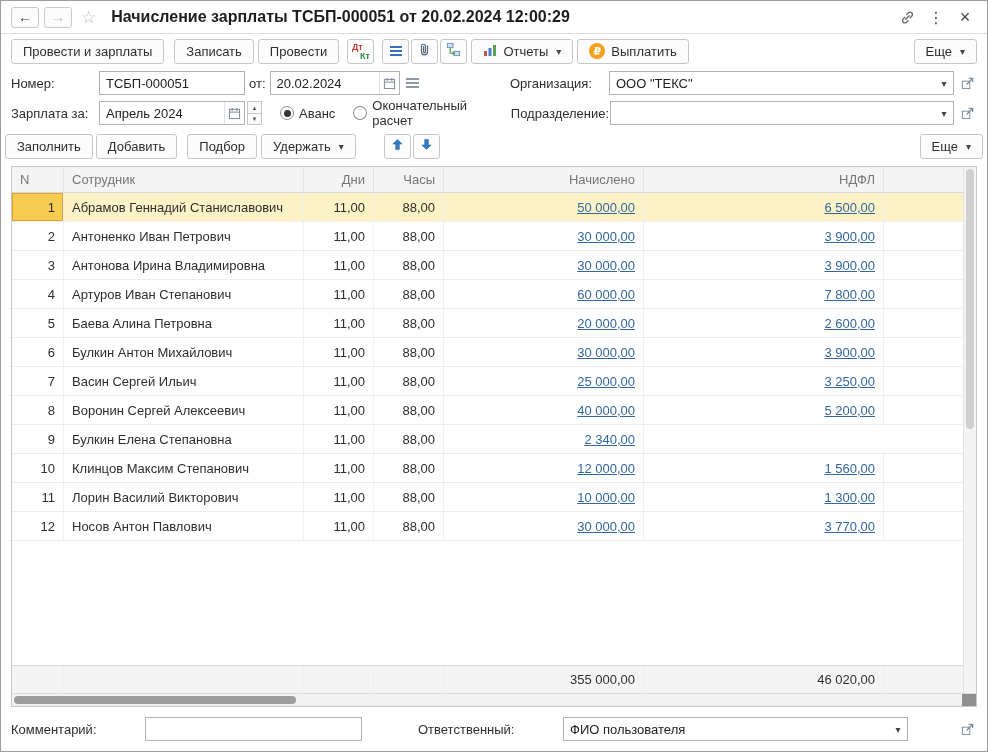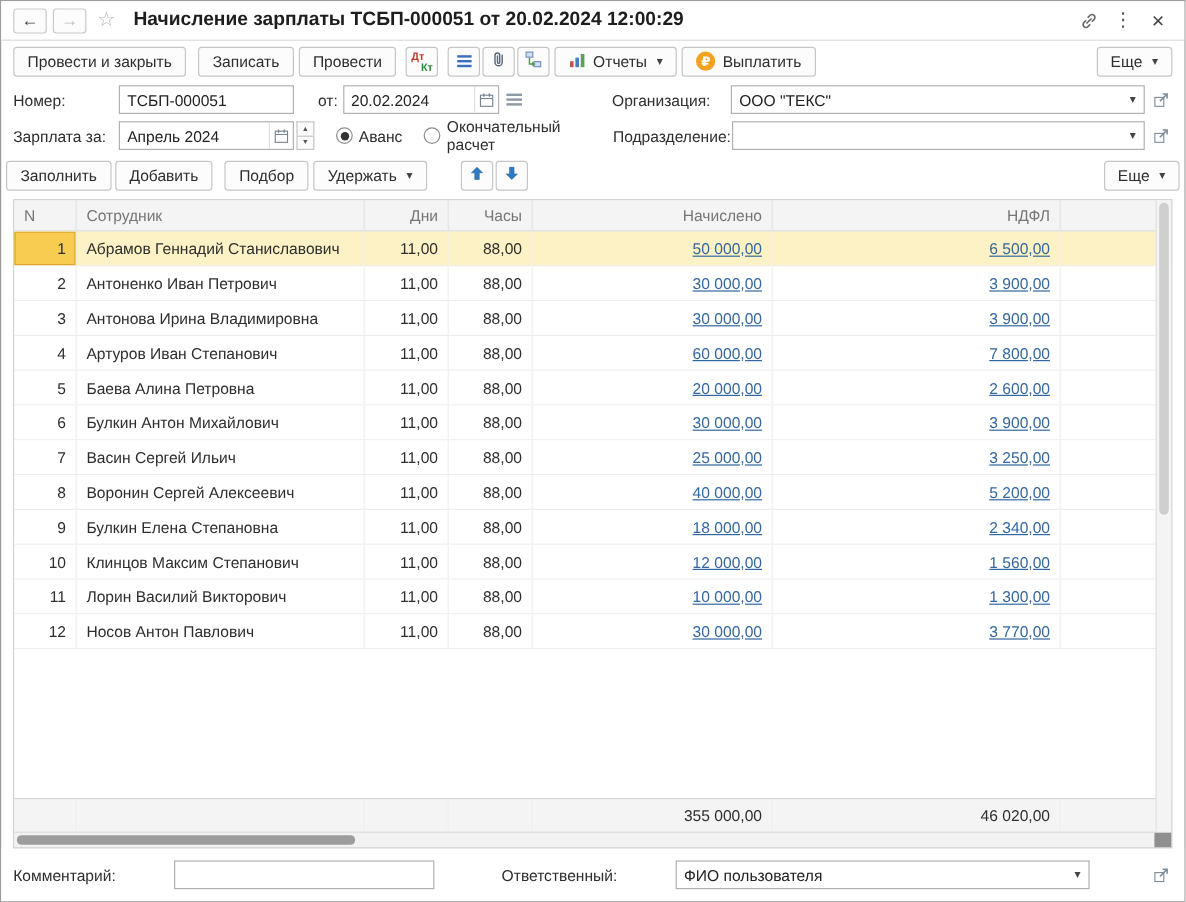--- a/index.html
+++ b/index.html
@@ -18,21 +18,21 @@
   .close-x { font-size:18px; color:#444; }
 
   
   .toolbar { flex:0 0 34px; display:flex; align-items:center; padding:0 10px; }
   .frow { flex:0 0 30px; display:flex; align-items:center; padding:0 10px; }
   .tbar { flex:0 0 36px; display:flex; align-items:center; padding:0 4px; }
   .spacer { flex:1; }
   .btn { height:25px; border:1px solid #c6c6c6; border-radius:3px; background:#fcfcfc; padding:0 11px; font:inherit; color:#2e2e2e; display:inline-flex; align-items:center; gap:6px; white-space:nowrap; cursor:pointer; }
   .icon-btn { width:27px; padding:0; justify-content:center; }
   .dd { font-size:10px; color:#444; margin-left:2px; }
-  .g2{margin-left:2px}.g4{margin-left:4px}.g8{margin-left:20px}.g10{margin-left:10px}.g14{margin-left:14px}
+  .g2{margin-left:2px}.g4{margin-left:4px}.g8{margin-left:4px}.g10{margin-left:10px}.g14{margin-left:14px}
   .g16{margin-left:3px}.g18{margin-left:8px}.g20{margin-left:4px}.g28{margin-left:28px}
 
   
   .lbl { white-space:nowrap; }
   .lbl-l { flex:0 0 88px; }
   .lbl-r { flex:0 0 99px; }
   .field { height:24px; border:1px solid #b1b1b1; background:#fff; display:inline-flex; align-items:center; }
   .field input { border:none; outline:none; font:inherit; color:#222; height:100%; padding:0 6px; flex:1; min-width:0; background:transparent; }
   .fbtn { width:20px; height:100%; display:inline-flex; align-items:center; justify-content:center; cursor:pointer; color:#444; }
   .cal-btn { border-left:1px solid #e0e0e0; }
@@ -103,21 +103,21 @@
             <path d="M8.7 11.4l-1.5 1.5a2.55 2.55 0 1 1-3.6-3.6l1.5-1.5"></path>
           </g>
         </svg>
     </span>
     <span class="tb-icon menu-dots">⋮</span>
     <span class="tb-icon close-x">×</span>
   </div>
 
   <div class="toolbar">
     <button class="btn">
-        <span>Провести и закрыть</span>
+        <span>Провести и зарплаты</span>
       </button>
     <button class="btn g10">
         <span>Записать</span>
       </button>
     <button class="btn g20">
         <span>Провести</span>
       </button>
     <button class="btn icon-btn g18">
       <span class="dtkt">
           <span class="dt">Дт</span>
@@ -401,23 +401,20 @@
           </div>
     <div class="c"></div>
   </div>
 
   <div class="grid-row trow">
     <div class="c c-n right">9</div>
     <div class="c">Булкин Елена Степановна</div>
     <div class="c right">11,00</div>
     <div class="c right">88,00</div>
     <div class="c right">
-            <span class="link">18 000,00</span>
-          </div>
-    <div class="c right">
             <span class="link">2 340,00</span>
           </div>
     <div class="c"></div>
   </div>
 
   <div class="grid-row trow">
     <div class="c c-n right">10</div>
     <div class="c">Клинцов Максим Степанович</div>
     <div class="c right">11,00</div>
     <div class="c right">88,00</div>

